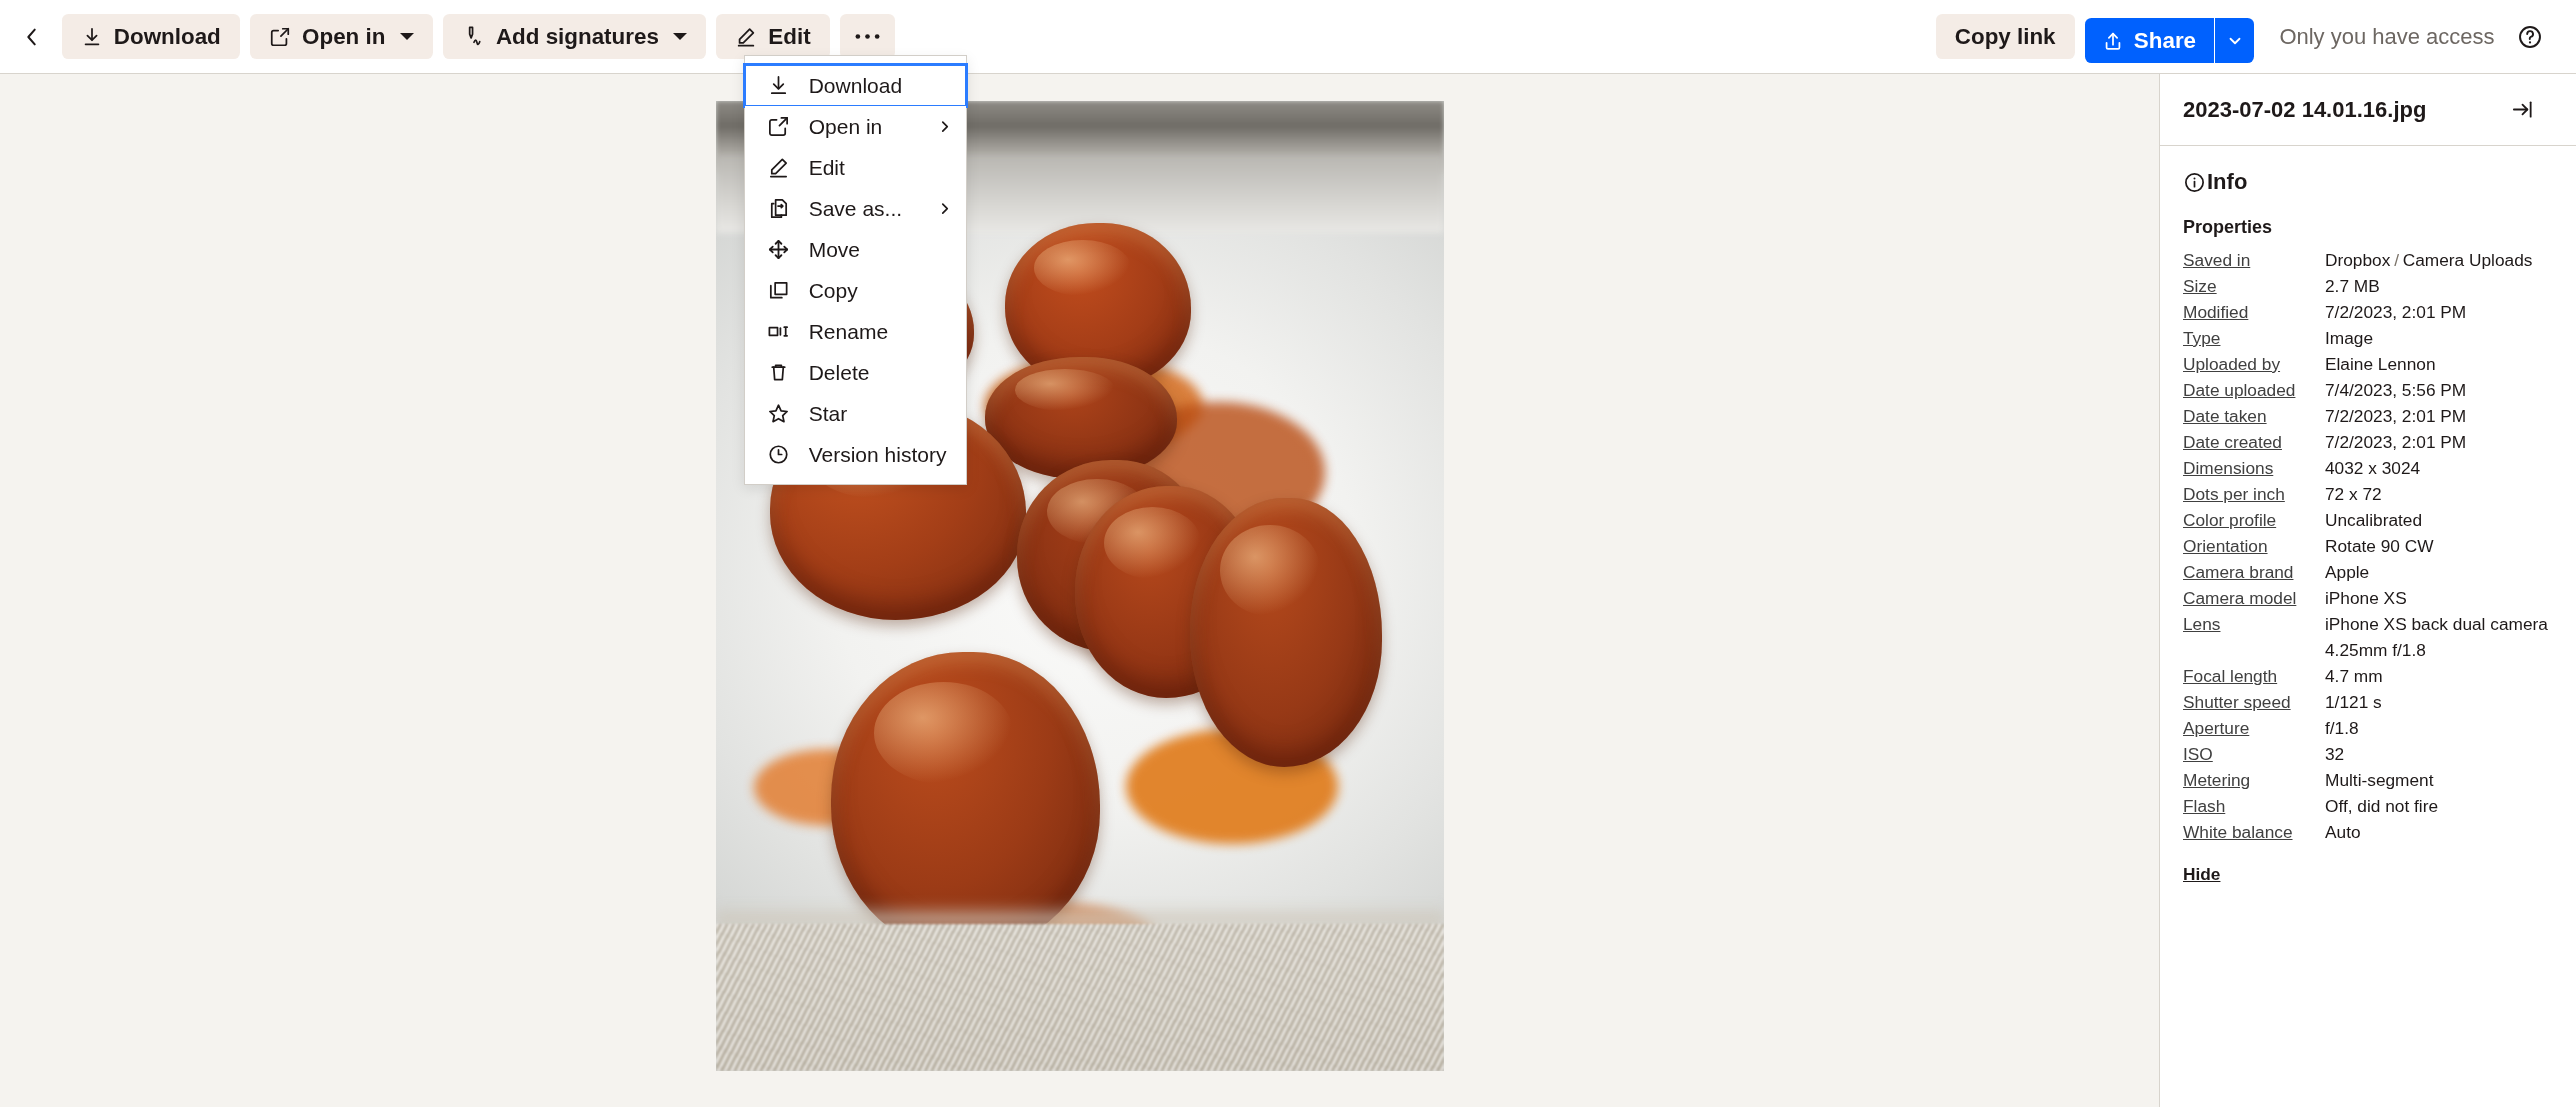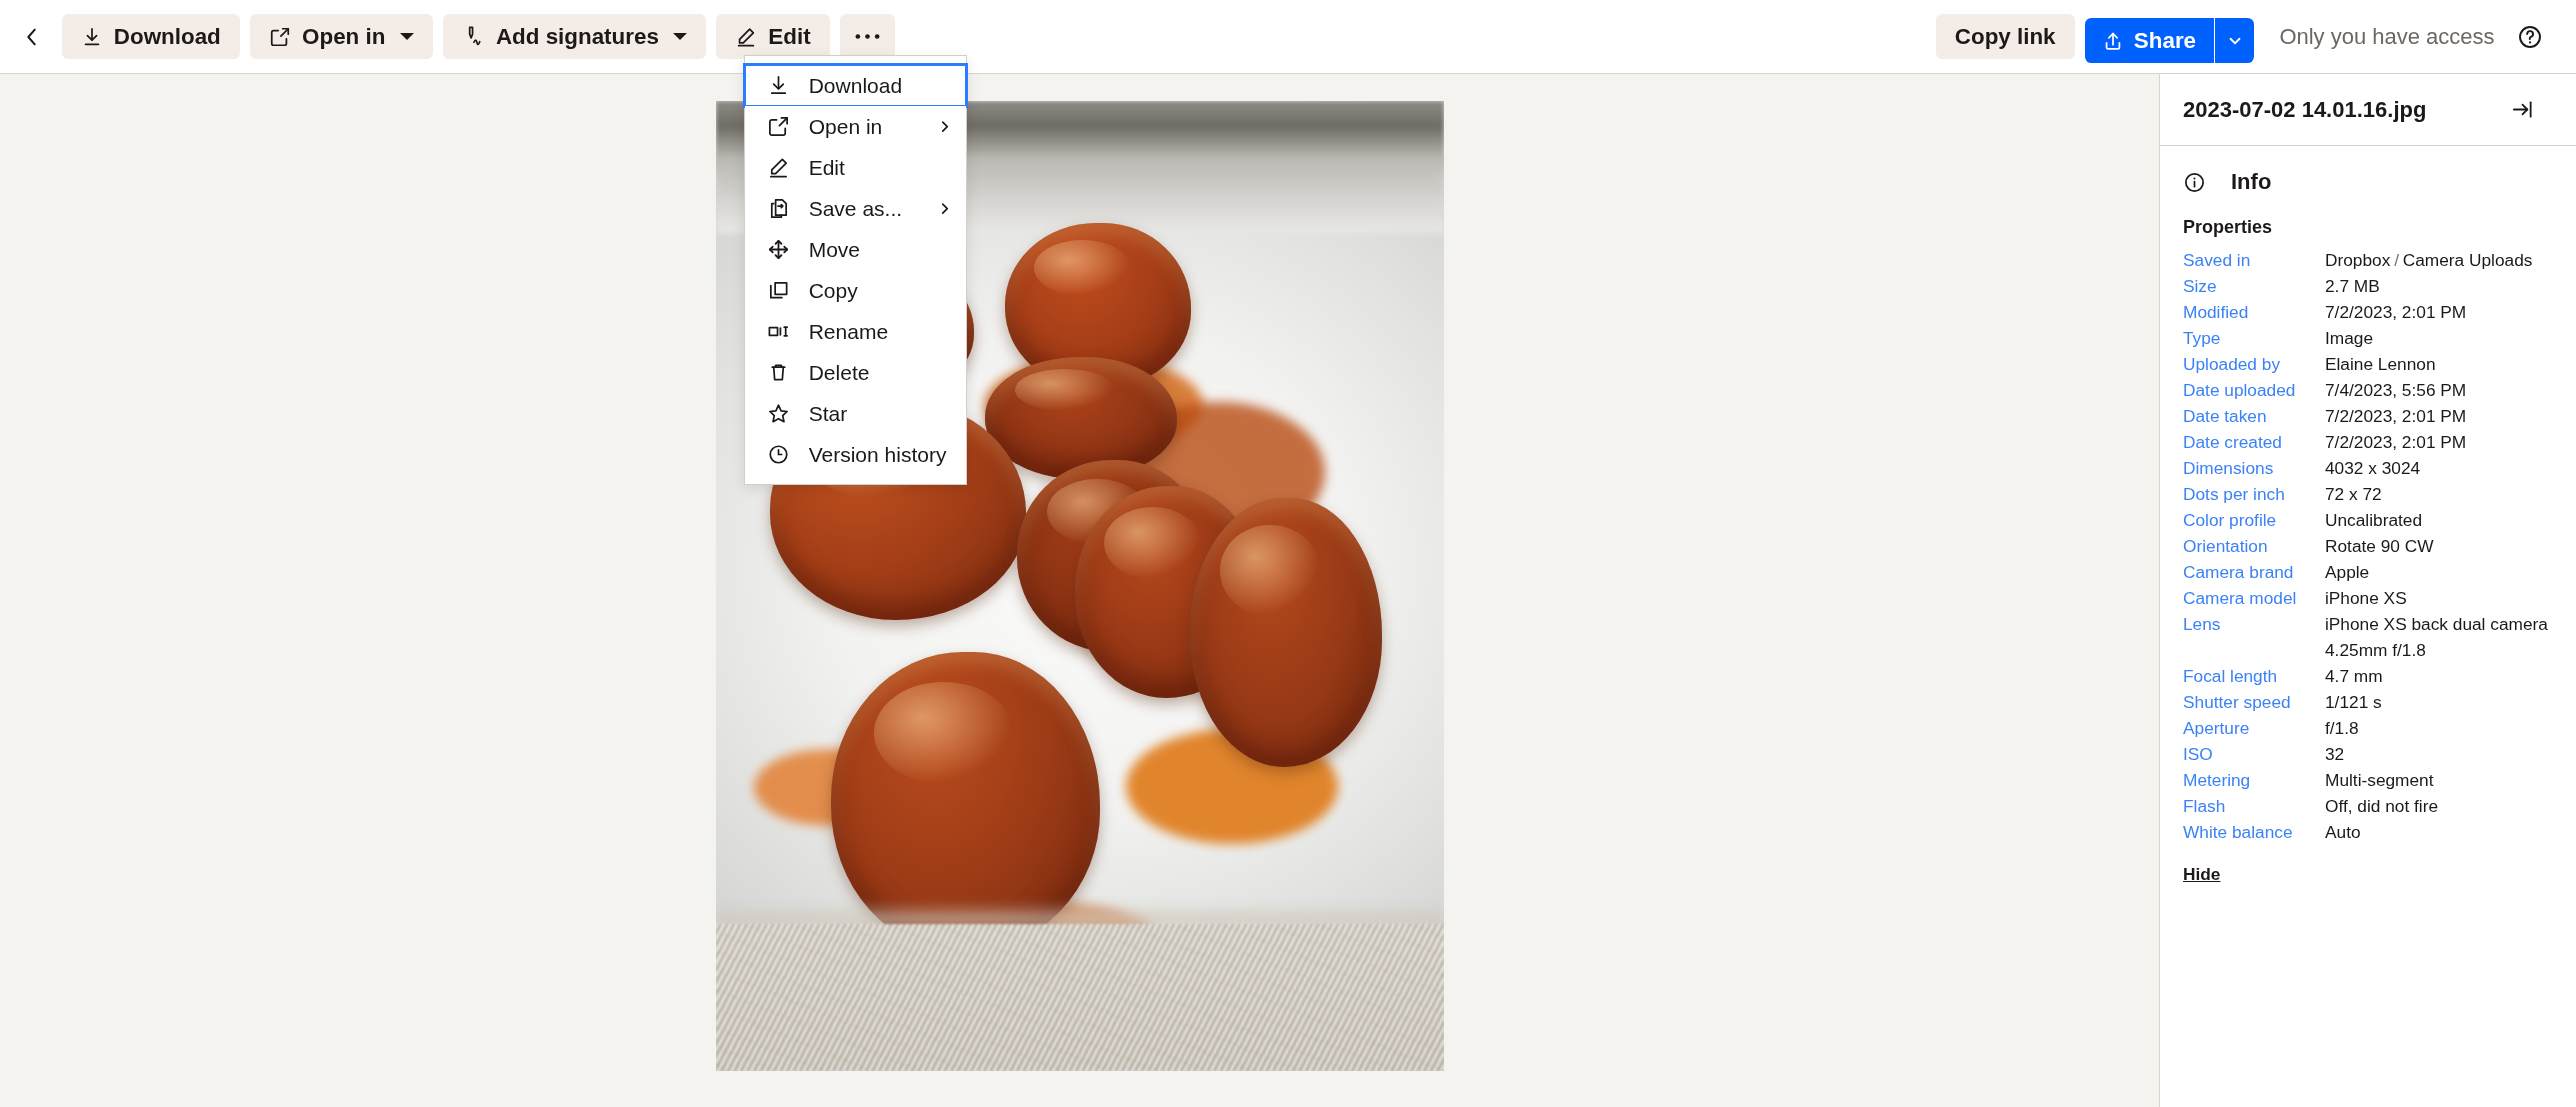--- a/index.html
+++ b/index.html
@@ -188,34 +188,34 @@
   .sb-title {
     font-size: 22px; font-weight: 600; color: #1e1919;
     white-space: nowrap; overflow: hidden; text-overflow: ellipsis;
   }
   .sb-collapse {
     margin-left: auto; width: 33px; height: 33px;
     display:flex; align-items:center; justify-content:center;
     border:none; background:transparent; cursor:pointer; flex:none;
   }
   .sb-section-title {
-    display:flex; align-items:center; gap: 25px;
+    display:flex; align-items:center; gap: 1px;
     padding: 23px 23px 0 23px;
     font-size: 22px; font-weight: 600; color: #1e1919;
   }
   .props { padding: 22px 23px 0 23px; }
   .props h4 {
     font-size: 18px; font-weight: 700; color: #1e1919;
     margin-bottom: 9px;
   }
   .prow {
     display: flex; align-items: flex-start;
     font-size: 17.3px; line-height: 26px;
   }
-  .pkey   { width: 142px; flex: none; color: #3b82f6; }
+  .pkey   { width: 142px; flex: none; color: #404040; text-decoration: underline; }
   .pval   { flex: 1 1 auto; color: #1e1919; }
   .pval .sep { color: #7b7369; padding: 0 3.8px; }
   .hide-link {
     display:inline-block; margin: 19px 0 0 23px;
     font-size: 17.3px; font-weight: 700; color: #1e1919;
     text-decoration: underline; cursor: pointer; text-align: center;
   }
 
   svg { display: block; }
 </style>

